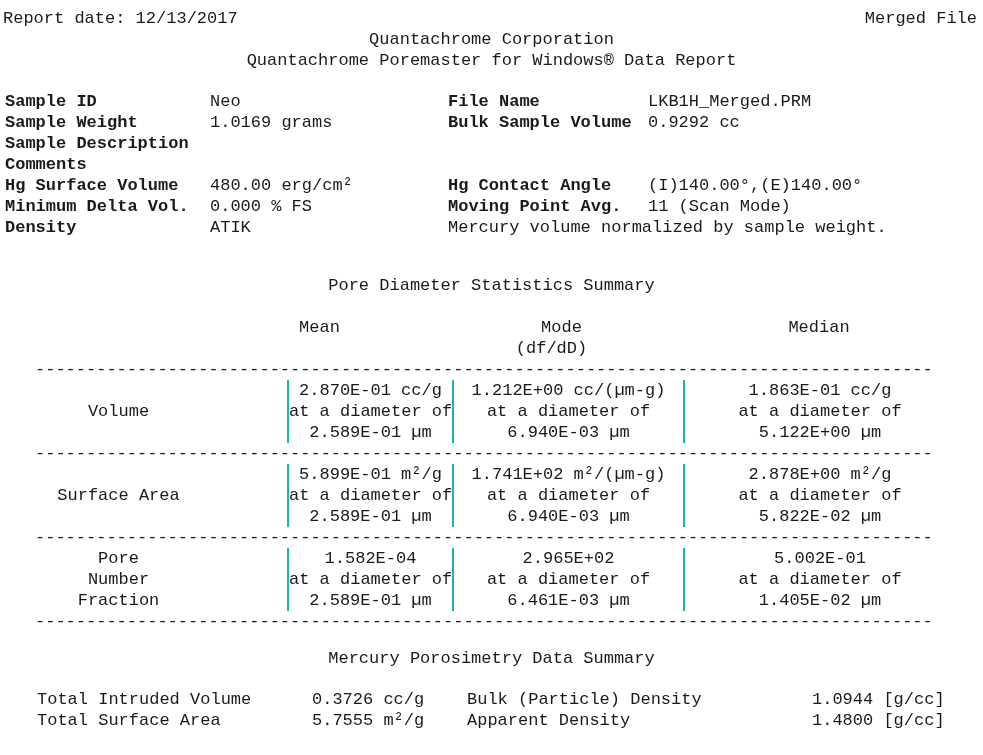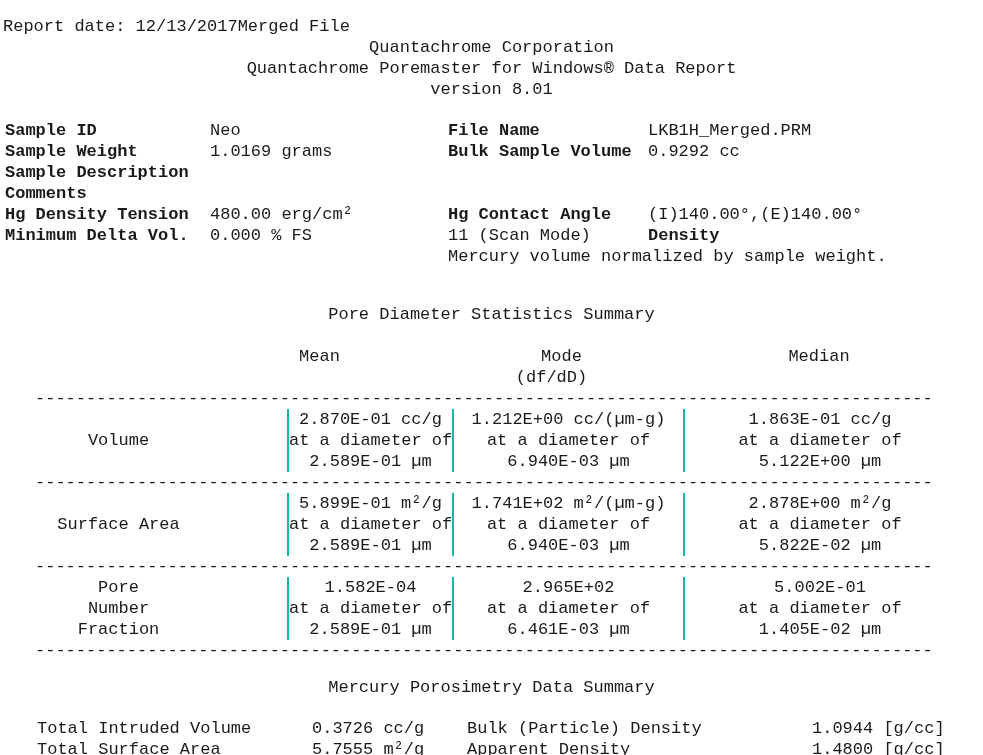--- a/index.html
+++ b/index.html
@@ -12,21 +12,22 @@
     color: #1a1a1a;
     font-family: "Liberation Mono", "DejaVu Sans Mono", monospace;
     font-size: 17px;
     line-height: 21px;
   }
   .bold { font-weight: bold; }
 
   
   .top-row {
     display: flex;
-    padding: 16px 6px 0 3px;
+    justify-content: space-between;
+    padding: 8px 6px 0 3px;
     white-space: pre;
   }
 
   
   .title-block { text-align: center; font-weight: normal; }
 
   
   .info-grid {
     display: grid;
     grid-template-columns: 205px 238px 200px auto;
@@ -84,21 +85,20 @@
 <div class="page">
 
   <div class="top-row">
     <span>Report date: 12/13/2017</span>
     <span>Merged File</span>
   </div>
 
   <div class="title-block">
     <div>Quantachrome Corporation</div>
     <div>Quantachrome Poremaster for Windows® Data Report</div>
-    <div>version 8.01</div>
   </div>
 
   <div class="info-grid">
     <div class="bold">Sample ID</div>
     <div>Neo</div>
     <div class="bold">File Name</div>
     <div>LKB1H_Merged.PRM</div>
 
     <div class="bold">Sample Weight</div>
     <div>1.0169 grams</div>
@@ -108,30 +108,32 @@
     <div class="bold">Sample Description</div>
     <div></div>
     <div class="bold"></div>
     <div></div>
 
     <div class="bold">Comments</div>
     <div></div>
     <div class="bold"></div>
     <div></div>
 
-    <div class="bold">Hg Density Tension</div>
+    <div class="bold">Hg Surface Volume</div>
     <div>480.00 erg/cm²</div>
     <div class="bold">Hg Contact Angle</div>
     <div>(I)140.00°,(E)140.00°</div>
 
     <div class="bold">Minimum Delta Vol.</div>
     <div>0.000 % FS</div>
+    <div class="bold">Moving Point Avg.</div>
     <div>11 (Scan Mode)</div>
 
     <div class="bold">Density</div>
+    <div>ATIK</div>
     <div class="note">Mercury volume normalized by sample weight.</div>
   </div>
 
   <div class="section-title stats-title">Pore Diameter Statistics Summary</div>
   <div class="blank-line"></div>
 
   <div class="stats-grid">
     <div class="hcell"></div>
     <div class="hcell h-mean">Mean</div>
     <div class="hcell h-mode">Mode</div>

